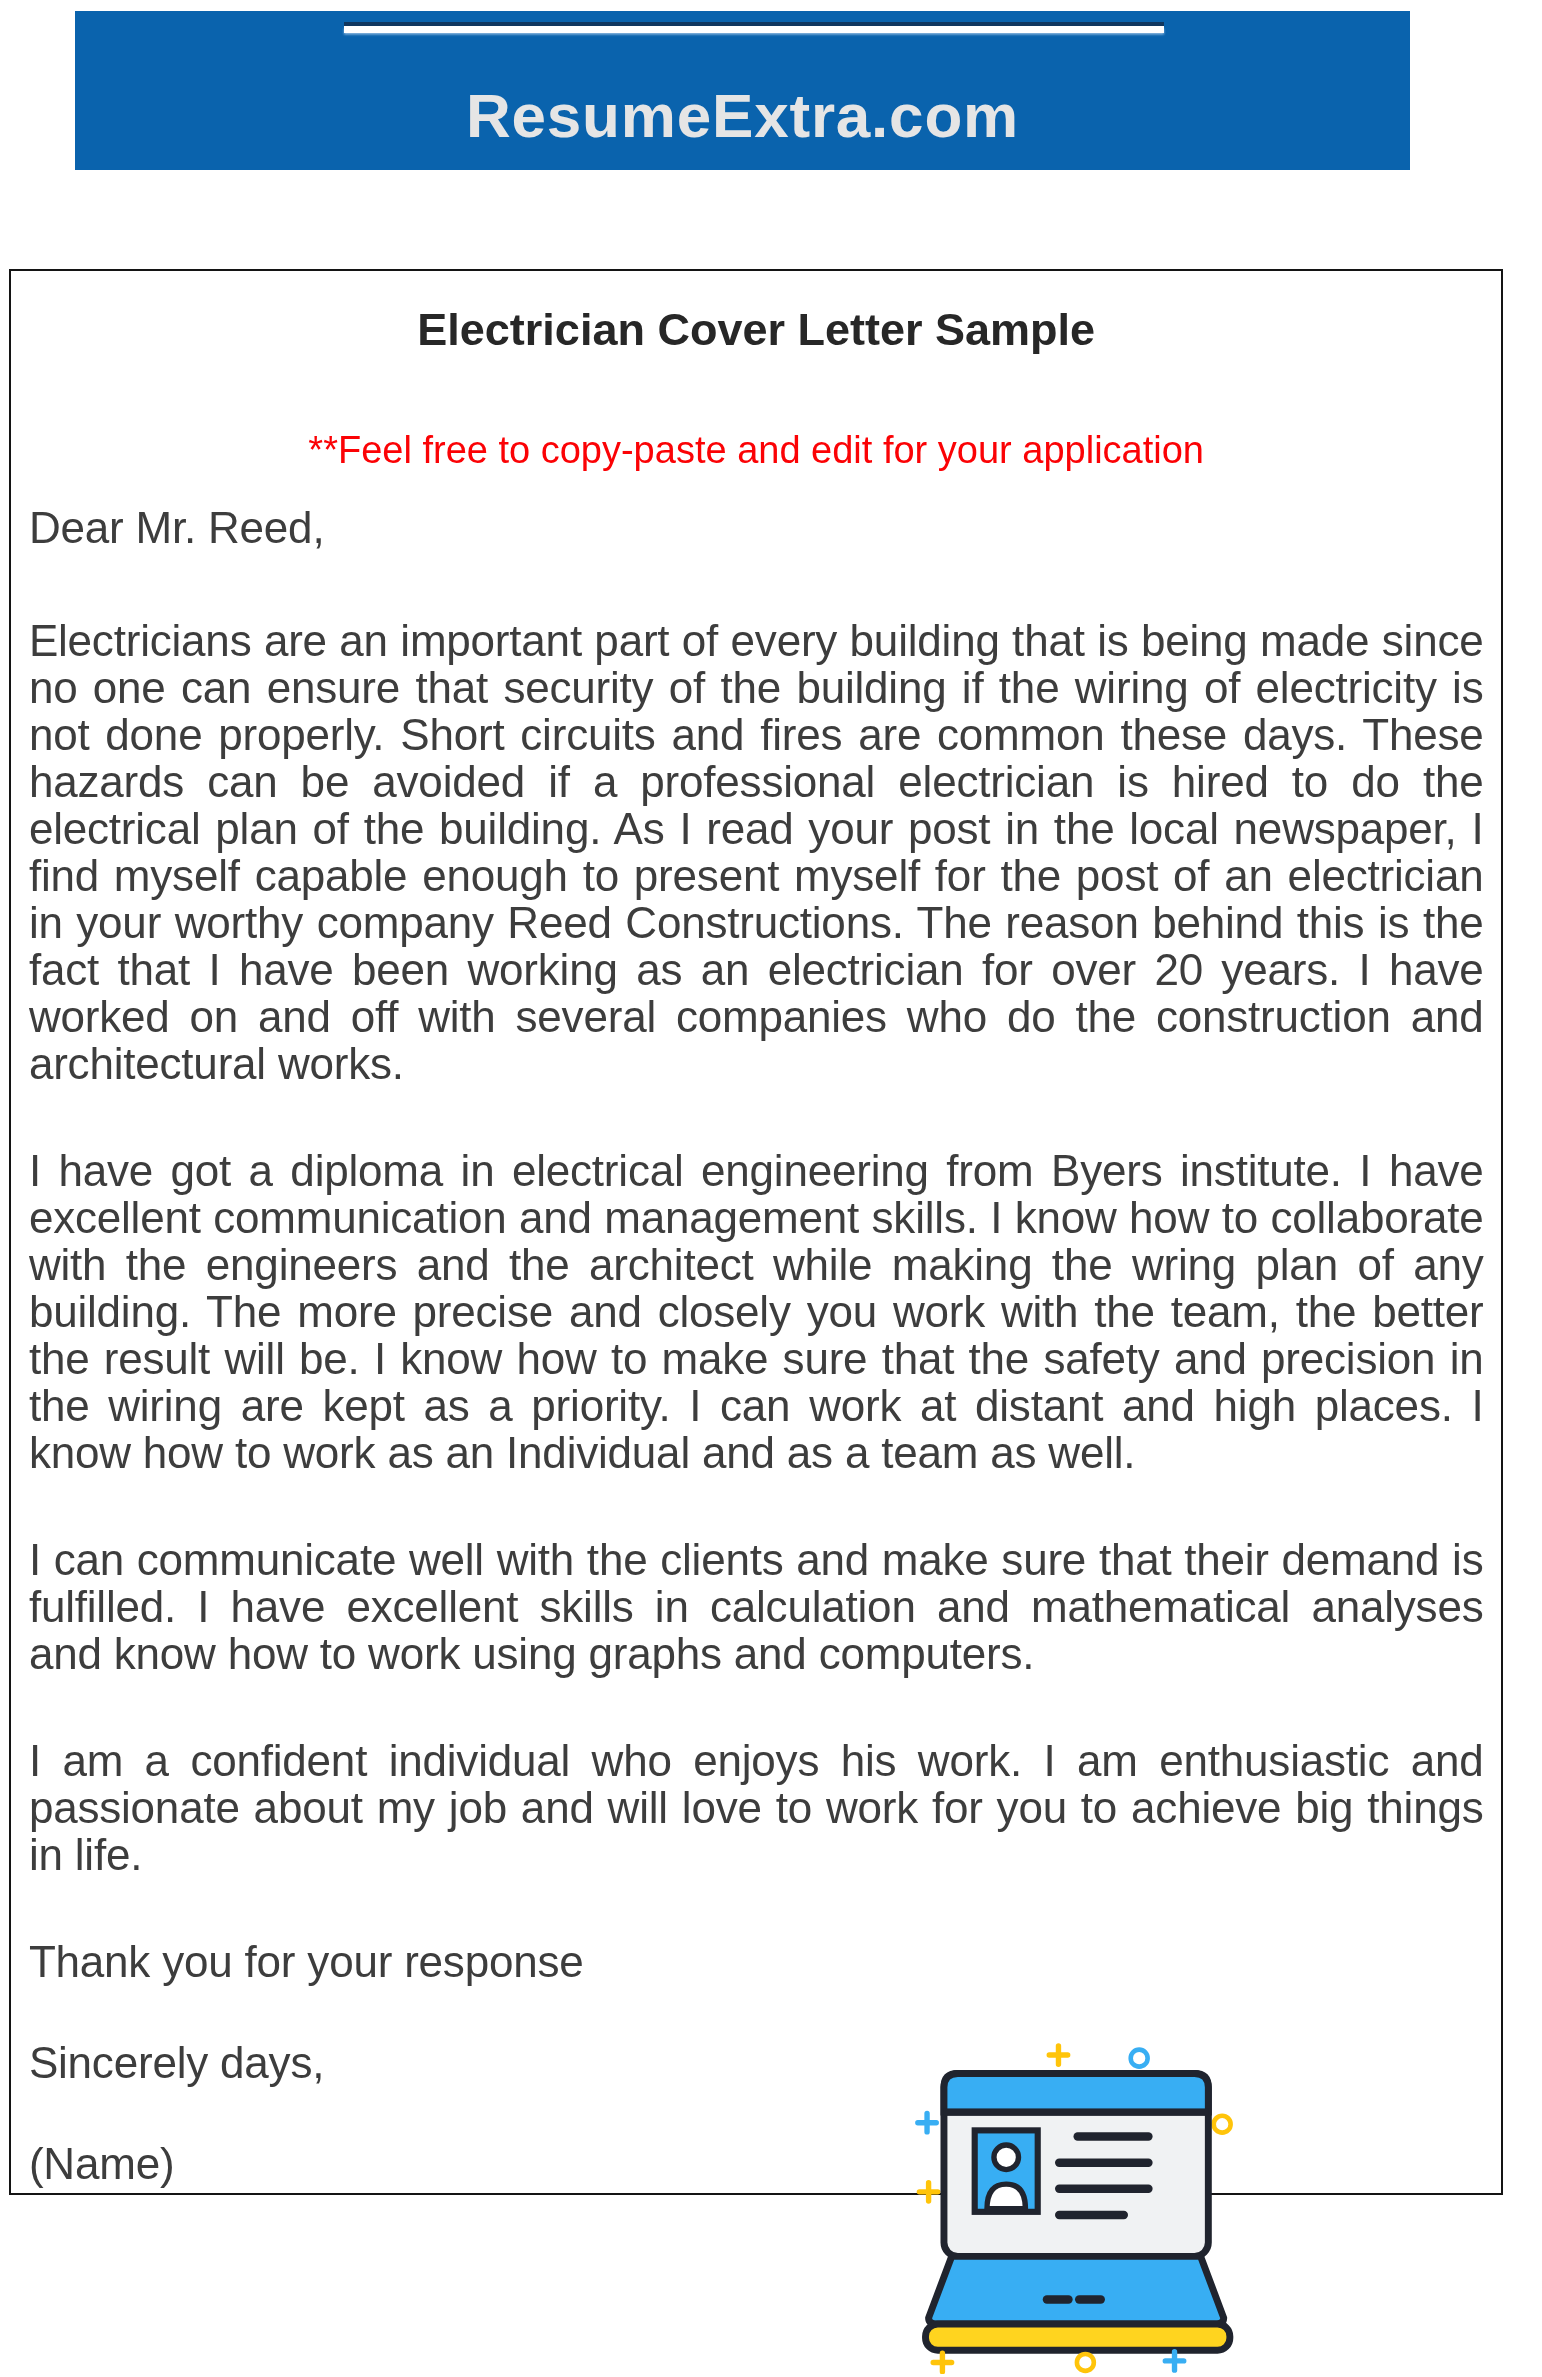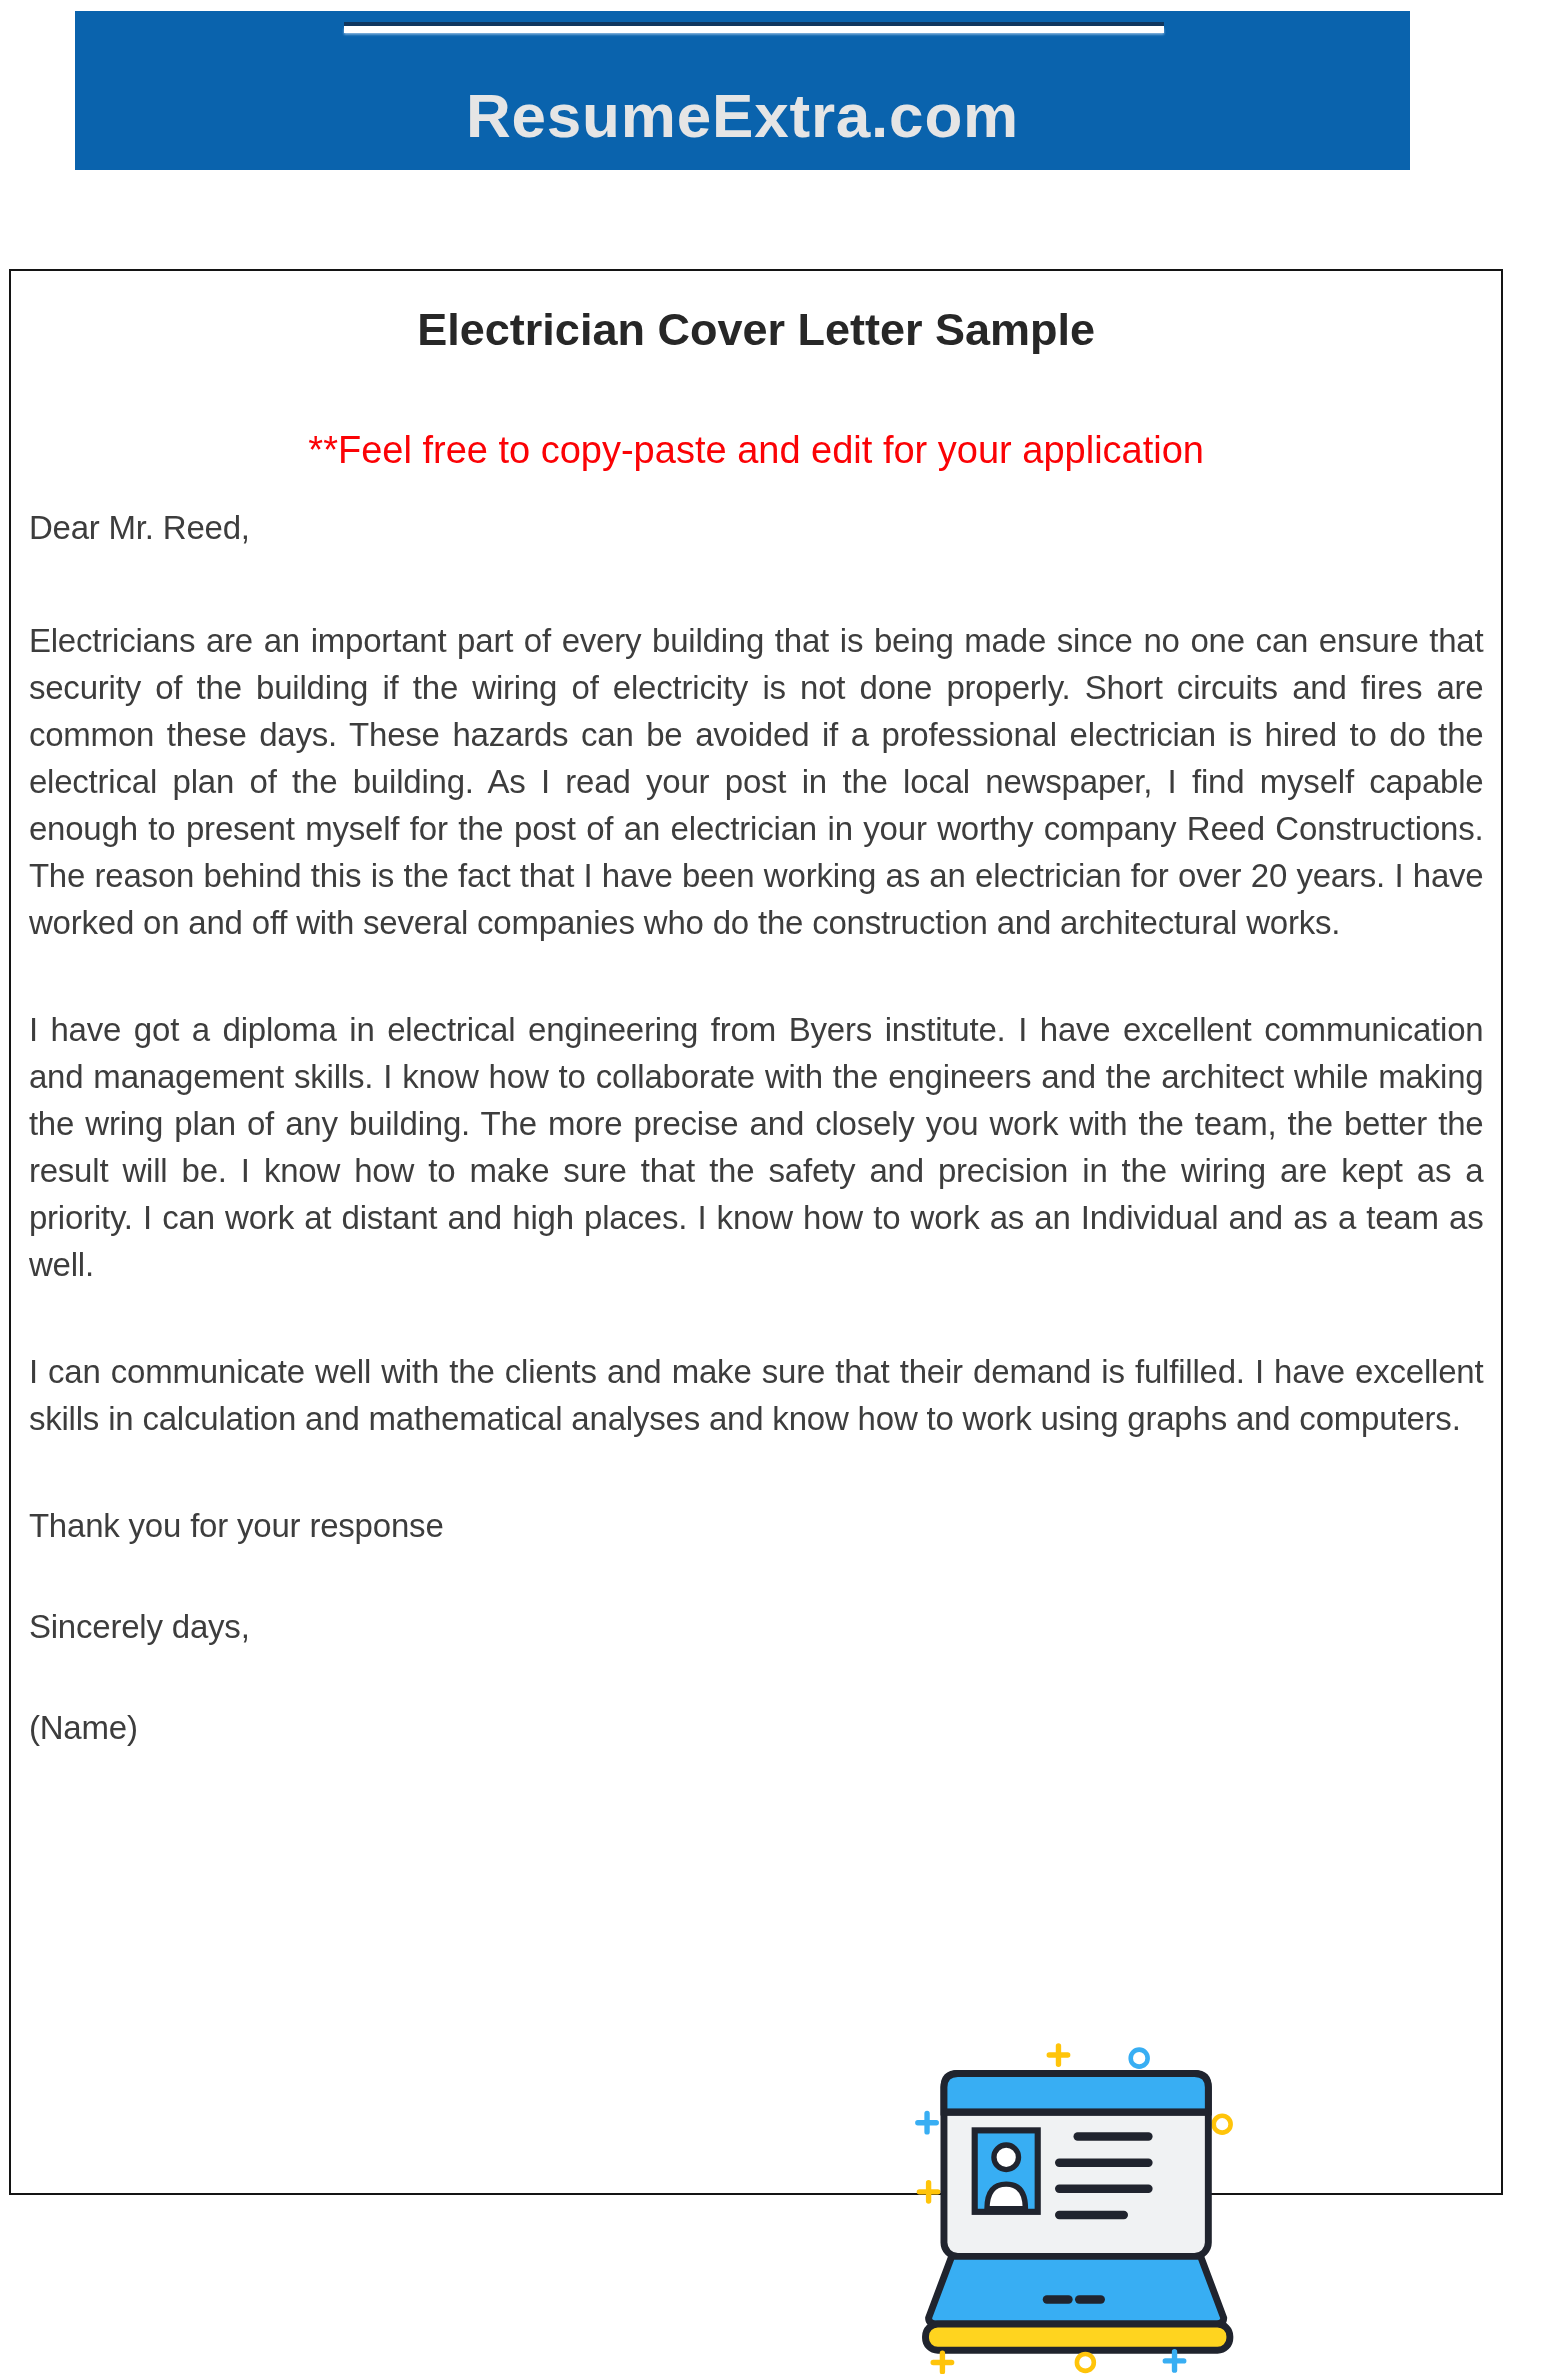--- a/index.html
+++ b/index.html
@@ -77,21 +77,21 @@
   }
   .letter-notice{
     margin:74px 0 0 0;
     text-align:center;
     font-size:38px;
     line-height:43px;
     font-weight:normal;
     color:var(--notice-red,#fb0205);
   }
   .body-text{
-    font-size:33px;
+    font-size:44px;
     line-height:47px;
     font-weight:300;
     color:var(--body-ink,#3d3d3d);
     letter-spacing:-0.2px;
   }
   .salutation{ margin:32px 0 66px 0; text-align:left; }
   .para{ margin:0 0 60px 0; text-align:justify; }
   .closing{ margin:0 0 54px 0; text-align:left; }
   .closing.last{ margin-bottom:6px; }
   
@@ -123,20 +123,21 @@
 
   <div class="letter-box">
     <h1 class="letter-title">Electrician Cover Letter Sample</h1>
     <p class="letter-notice">**Feel free to copy-paste and edit for your application</p>
 
     <p class="body-text salutation">Dear Mr. Reed,</p>
 
     <p class="body-text para">Electricians are an important part of every building that is being made since no one can ensure that security of the building if the wiring of electricity is not done properly. Short circuits and fires are common these days. These hazards can be avoided if a professional electrician is hired to do the electrical plan of the building. As I read your post in the local newspaper, I find myself capable enough to present myself for the post of an electrician in your worthy company Reed Constructions. The reason behind this is the fact that I have been working as an electrician for over 20 years. I have worked on and off with several companies who do the construction and architectural works.</p>
     <p class="body-text para">I have got a diploma in electrical engineering from Byers institute. I have excellent communication and management skills. I know how to collaborate with the engineers and the architect while making the wring plan of any building. The more precise and closely you work with the team, the better the result will be. I know how to make sure that the safety and precision in the wiring are kept as a priority. I can work at distant and high places. I know how to work as an Individual and as a team as well.</p>
     <p class="body-text para">I can communicate well with the clients and make sure that their demand is fulfilled. I have excellent skills in calculation and mathematical analyses and know how to work using graphs and computers.</p>
+    <p class="body-text para">I am a confident individual who enjoys his work. I am enthusiastic and passionate about my job and will love to work for you to achieve big things in life.</p>
 
     <p class="body-text closing">Thank you for your response</p>
     <p class="body-text closing">Sincerely days,</p>
     <p class="body-text closing last">(Name)</p>
   </div>
 
   <div class="illustration">
     <svg viewBox="0 0 460 445" xmlns="http://www.w3.org/2000/svg">
 
       <g class="deco-yellow" stroke-width="7" stroke-linecap="round" fill="none">

